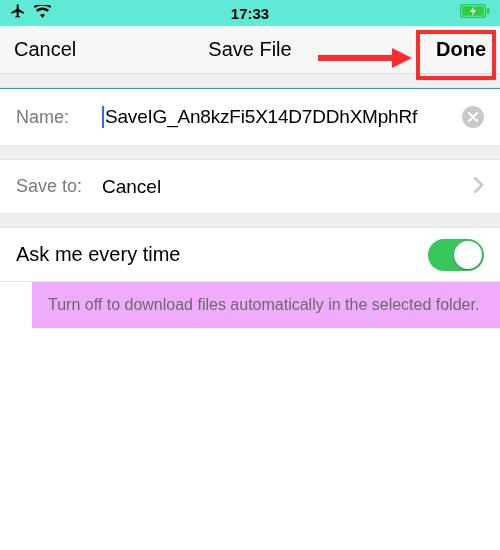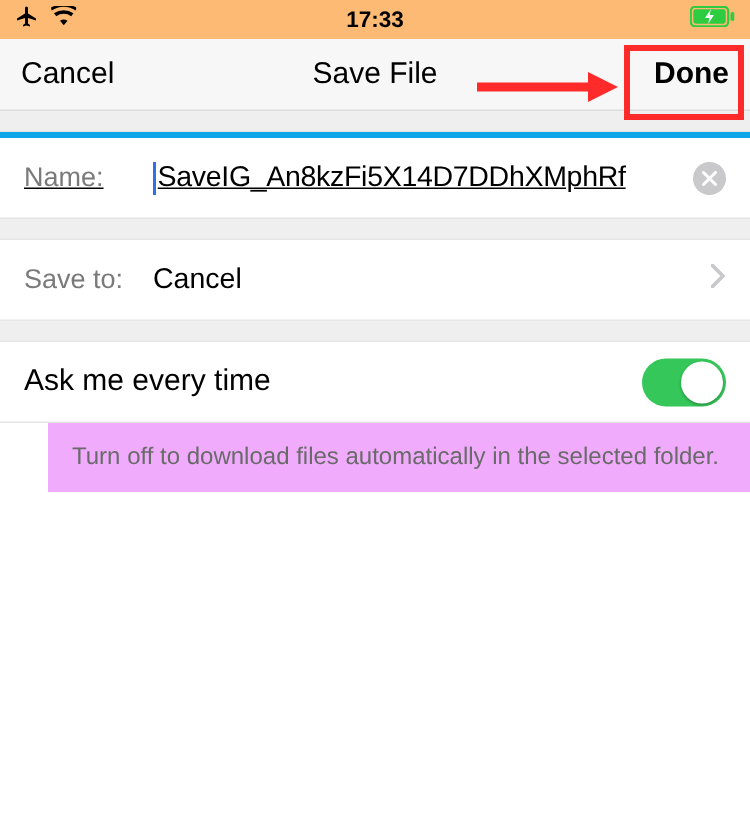--- a/index.html
+++ b/index.html
@@ -1,38 +1,38 @@
 <!DOCTYPE html>
 <html><head>
 <meta charset="utf-8">
 <style>
   * { box-sizing: border-box; margin: 0; padding: 0; }
   html, body { width: 500px; height: 550px; font-family: -apple-system, "Helvetica Neue", Arial, sans-serif; background: #f2f2f2; }
   .screen { width: 500px; height: 550px; background: #fff; position: relative; overflow: hidden; }
 
   
-  .status-bar { height: 26px; display: flex; align-items: center; justify-content: space-between; padding: 0 10px; background: #fdba74; }
+  .status-bar { height: 26px; display: flex; align-items: center; justify-content: space-between; padding: 0 10px; background: #5eead4; }
   .status-left { display: flex; align-items: center; gap: 8px; }
   .status-center { position: absolute; left: 0; right: 0; text-align: center; font-size: 15px; font-weight: 600; color: #000; }
   .status-right { display: flex; align-items: center; }
 
   
   .nav { height: 48px; background: #f7f7f7; border-bottom: 1px solid #dcdcdc; display: flex; align-items: center; justify-content: space-between; padding: 0 14px; position: relative; gap: 12px; }
   .nav-title { position: absolute; left: 0; right: 0; text-align: center; font-size: 20px; color: #000; pointer-events: none; }
   .nav-btn { font-size: 20px; color: #000; background: none; border: none; cursor: pointer; }
   .nav-btn.done { font-weight: 700; }
 
   
   .highlight { position: absolute; border: 4px solid #ff2b2b; width: 80px; height: 50px; right: 4px; top: 30px; pointer-events: none; }
   .arrow { position: absolute; top: 46px; left: 316px; pointer-events: none; }
 
   
   .row { display: flex; align-items: center; background: #fff; border-bottom: 1px solid #e5e5e5; padding: 0 16px; }
   .gap { height: 14px; background: #efeff0; border-bottom: 1px solid #e5e5e5; }
-  .row.name { height: 58px; border-top: 4px solid #0ea5e9; text-decoration: underline; }
+  .row.name { height: 58px; border-top: 1px solid #0ea5e9; }
   .row.save { height: 54px; }
   .row.toggle { height: 54px; justify-content: space-between; }
   .label { color: #7a7a7a; font-size: 18px; width: 86px; flex-shrink: 0; }
   .value { font-size: 19px; color: #000; flex: 1; white-space: nowrap; overflow: hidden; }
   .name-input { flex: 1; font-size: 19px; color: #000; border: none; outline: none; border-left: 2px solid #2f6fe8; padding-left: 1px; letter-spacing: -0.2px; }
   .clear-btn { width: 22px; height: 22px; border-radius: 50%; background: #c9c9cb; display: flex; align-items: center; justify-content: center; margin-left: 6px; cursor: pointer; flex-shrink: 0; }
   .clear-btn svg { display: block; }
   .chevron { color: #c7c7cc; margin-left: 8px; flex-shrink: 0; }
 
   

